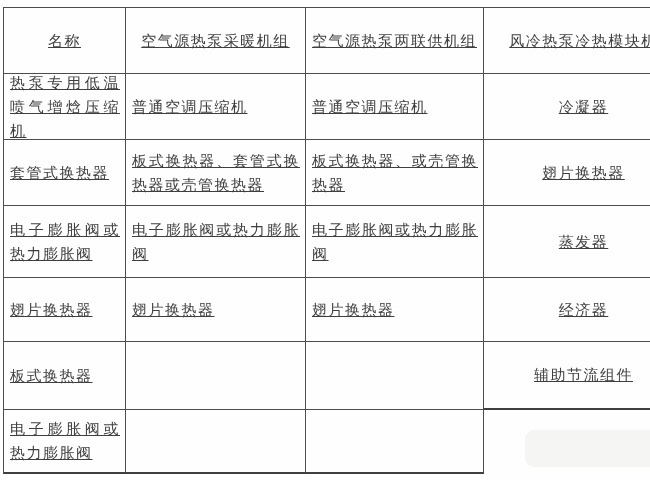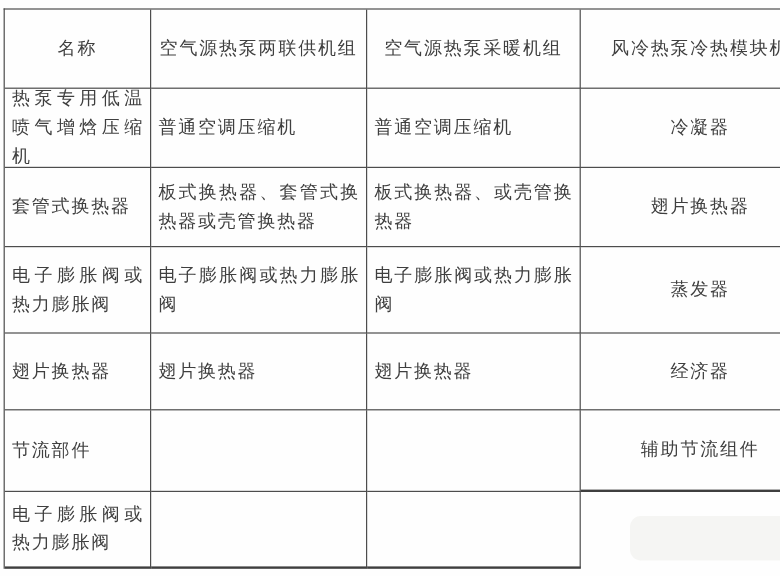--- a/index.html
+++ b/index.html
@@ -30,20 +30,21 @@
     line-height: 24px;
     letter-spacing: 1.5px;
   }
   .cell {
     border-right: 1px solid #4d4d4d;
     border-bottom: 1px solid #4d4d4d;
     display: flex;
     align-items: center;
     overflow: hidden;
     box-sizing: border-box;
+    text-decoration: underline;
   }
   .cell > span { display: block; width: 100%; }
   .hc > span, .lc > span { text-align: center; }
   .bc { padding: 0 5px 0 6px; }
   .bc > span { text-align: justify; text-align-last: left; }
   .grid .r7 { border-bottom: 2px solid #3f3f3f; }
   .watermark {
     position: absolute;
     left: 525px;
     top: 430px;
@@ -56,24 +57,24 @@
 </head>
 <body>
 
 <div class="canvas">
   <div class="grid">
 
     <div class="cell hc">
         <span>名称</span>
       </div>
     <div class="cell hc">
-        <span>空气源热泵两联供机组</span>
+        <span>空气源热泵采暖机组</span>
       </div>
     <div class="cell hc">
-        <span>空气源热泵采暖机组</span>
+        <span>空气源热泵两联供机组</span>
       </div>
     <div class="cell hc">
         <span>风冷热泵冷热模块机</span>
       </div>
 
     <div class="cell bc">
         <span>热泵专用低温喷气增焓压缩机</span>
       </div>
     <div class="cell bc">
         <span>普通空调压缩机</span>
@@ -118,21 +119,21 @@
         <span>翅片换热器</span>
       </div>
     <div class="cell bc">
         <span>翅片换热器</span>
       </div>
 
     <div class="cell lc">
         <span>经济器</span>
       </div>
     <div class="cell bc">
-        <span>节流部件</span>
+        <span>板式换热器</span>
       </div>
     <div class="cell bc">
         <span></span>
       </div>
     <div class="cell bc">
         <span></span>
       </div>
 
     <div class="cell lc r7">
         <span>辅助节流组件</span>

